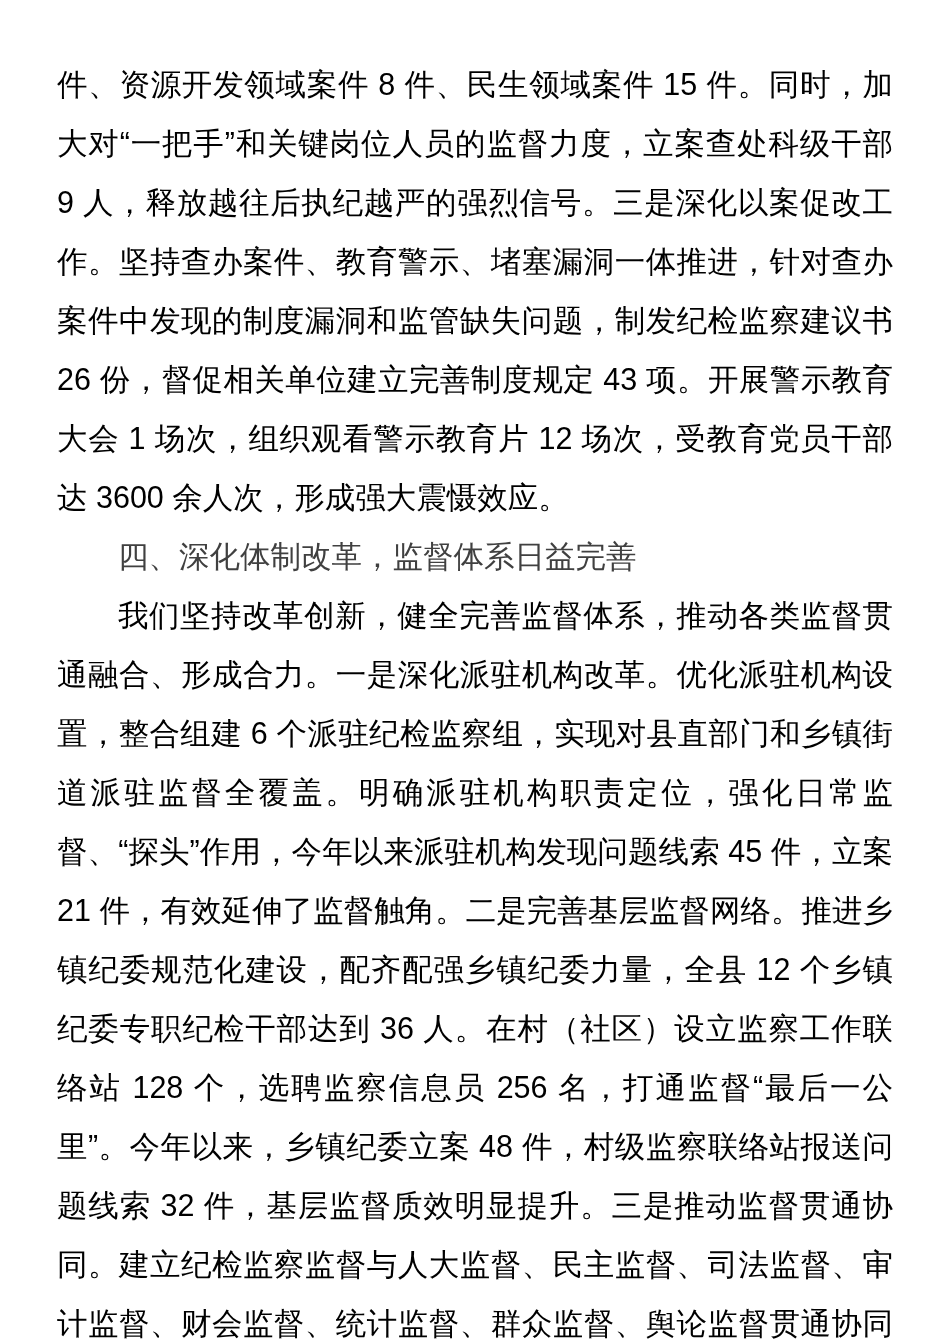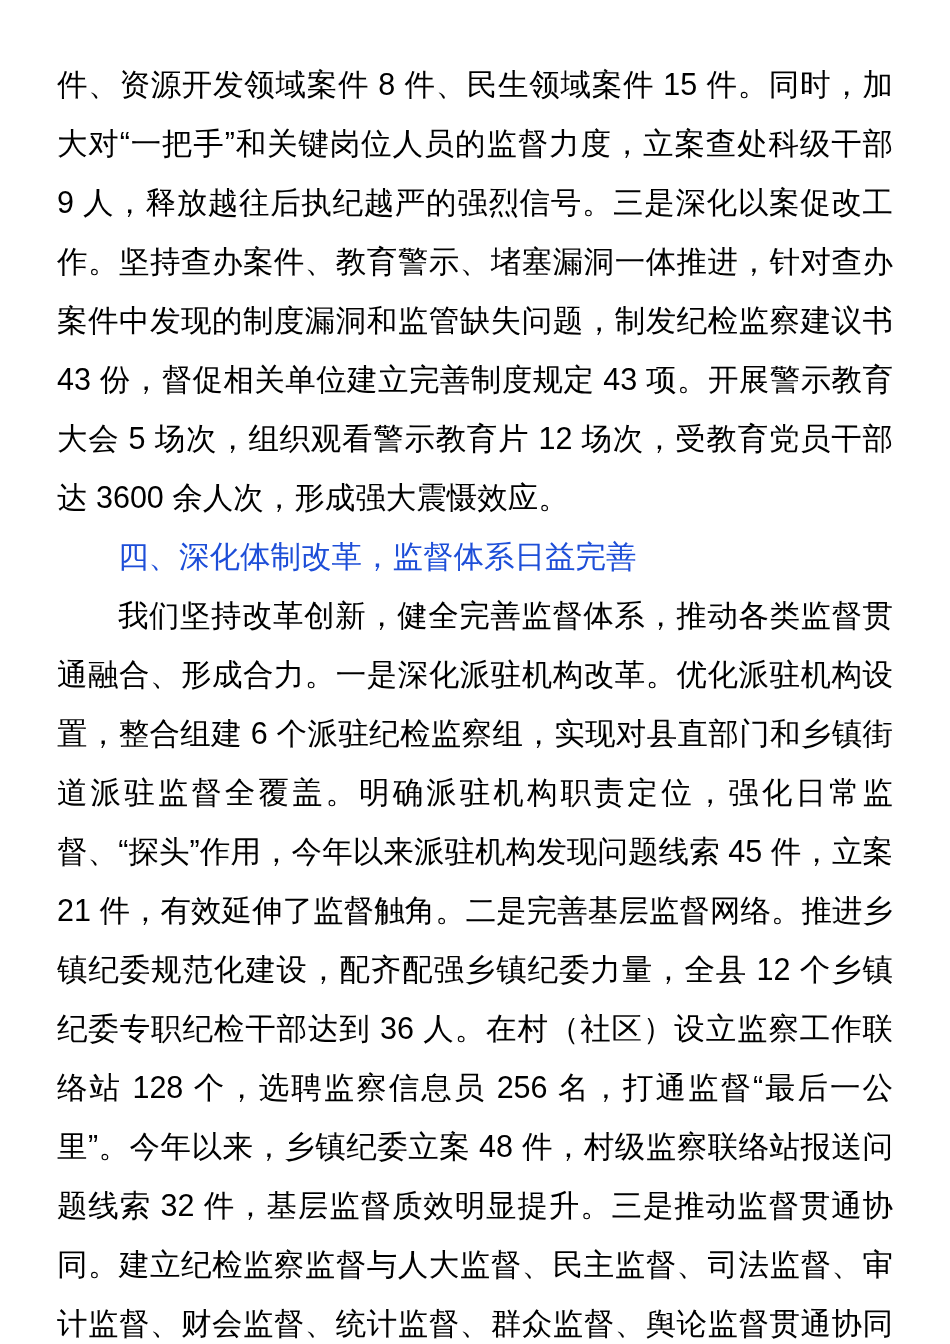--- a/index.html
+++ b/index.html
@@ -38,29 +38,29 @@
   }
   .indent {
     text-indent: 61px;
   }
   .heading {
     margin: 0;
     font-size: 30.5px;
     line-height: 59px;
     text-indent: 61px;
     text-align: left;
-    color: #1d4ed8;
+    color: #404040;
   }
 </style>
 </head>
 <body>
 
 <div class="page">
   <div class="doc-body">
 
-    <p class="para">件、资源开发领域案件 8 件、民生领域案件 15 件。同时，加大对“一把手”和关键岗位人员的监督力度，立案查处科级干部 9 人，释放越往后执纪越严的强烈信号。三是深化以案促改工作。坚持查办案件、教育警示、堵塞漏洞一体推进，针对查办案件中发现的制度漏洞和监管缺失问题，制发纪检监察建议书 43 份，督促相关单位建立完善制度规定 43 项。开展警示教育大会 5 场次，组织观看警示教育片 12 场次，受教育党员干部达 3600 余人次，形成强大震慑效应。</p>
+    <p class="para">件、资源开发领域案件 8 件、民生领域案件 15 件。同时，加大对“一把手”和关键岗位人员的监督力度，立案查处科级干部 9 人，释放越往后执纪越严的强烈信号。三是深化以案促改工作。坚持查办案件、教育警示、堵塞漏洞一体推进，针对查办案件中发现的制度漏洞和监管缺失问题，制发纪检监察建议书 26 份，督促相关单位建立完善制度规定 43 项。开展警示教育大会 1 场次，组织观看警示教育片 12 场次，受教育党员干部达 3600 余人次，形成强大震慑效应。</p>
 
     <p class="heading">四、深化体制改革，监督体系日益完善</p>
 
     <p class="para indent">我们坚持改革创新，健全完善监督体系，推动各类监督贯通融合、形成合力。一是深化派驻机构改革。优化派驻机构设置，整合组建 6 个派驻纪检监察组，实现对县直部门和乡镇街道派驻监督全覆盖。明确派驻机构职责定位，强化日常监督、“探头”作用，今年以来派驻机构发现问题线索 45 件，立案 21 件，有效延伸了监督触角。二是完善基层监督网络。推进乡镇纪委规范化建设，配齐配强乡镇纪委力量，全县 12 个乡镇纪委专职纪检干部达到 36 人。在村（社区）设立监察工作联络站 128 个，选聘监察信息员 256 名，打通监督“最后一公里”。今年以来，乡镇纪委立案 48 件，村级监察联络站报送问题线索 32 件，基层监督质效明显提升。三是推动监督贯通协同。建立纪检监察监督与人大监督、民主监督、司法监督、审计监督、财会监督、统计监督、群众监督、舆论监督贯通协同机制。与县人大、县政协、县法院、县检察院、县审计局等单位建立信息共享、线索移送、工作会商等制度，形成监督合力。今年以来，通过协同监督发现问题 136 个，移交问题线索 23 件。</p>
 
   </div>
 </div>
 
 </body></html>

